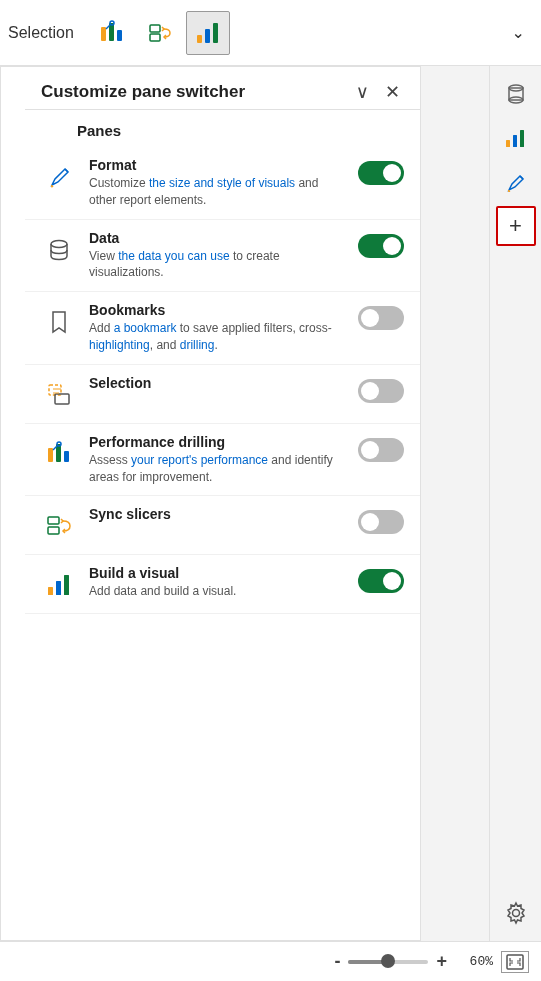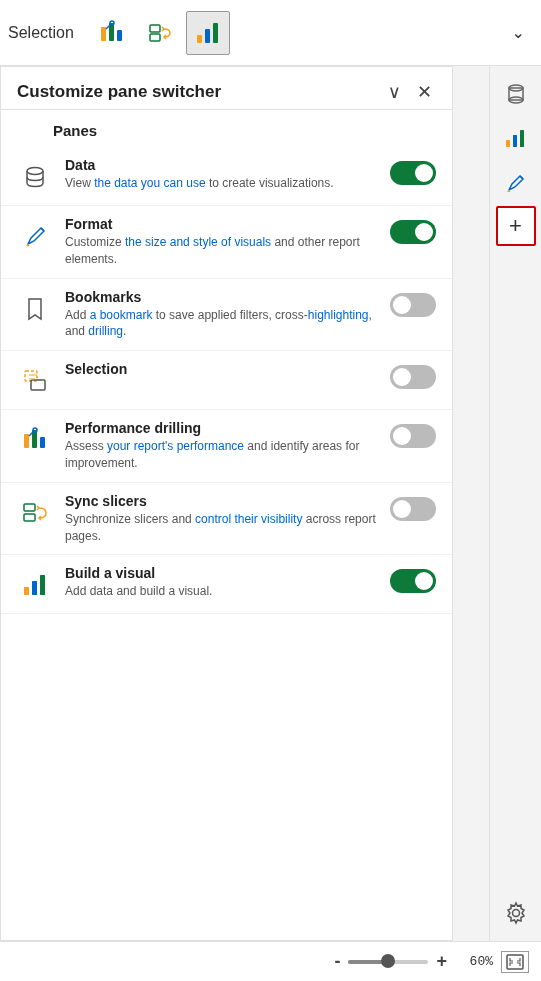--- a/index.html
+++ b/index.html
@@ -112,25 +112,26 @@
       justify-content: center;
       font-size: 20px;
       color: #555;
     }
 
     
     .main-panel {
       position: absolute;
       left: 0;
       top: 66px;
-      width: 453px;
+      width: 421px;
       bottom: 40px;
       background: #fff;
       border: 1px solid #e0e0e0;
       overflow-y: auto;
+      padding-left: 24px;
     }
 
     
     .panel-header {
       display: flex;
       align-items: center;
       justify-content: space-between;
       padding: 12px 16px 4px 16px;
       border-bottom: 1px solid #e0e0e0;
     }
@@ -400,48 +401,48 @@
       <button class="panel-header-btn">✕</button>
     </div>
   </div>
 
   <div class="panes-label">Panes</div>
 
   <div id="pane-list">
       <div class="pane-item">
         <div class="pane-icon">
           <svg width="28" height="28" viewBox="0 0 28 28" fill="none">
+            <path d="M7 22 L10 16 L20 6 L23 9 L13 19 Z" fill="none" stroke="#0066cc" stroke-width="1.5"></path>
+            <path d="M20 6 L23 9" stroke="#0066cc" stroke-width="1.5"></path>
+            <path d="M7 22 Q6 25 8 23" stroke="#f4a020" stroke-width="1.5" fill="none"></path>
+          </svg>
+        </div>
+        <div class="pane-content">
+          <div class="pane-name">Format</div>
+          <div class="pane-desc">Customize <span class="link">the size and style of visuals</span> and other report elements.</div>
+        </div>
+        <div class="pane-toggle">
+    <div class="toggle-switch">
+      <div class="toggle-track on">
+        <div class="toggle-thumb"></div>
+      </div>
+    </div>
+  </div>
+      </div>
+      <div class="pane-item">
+        <div class="pane-icon">
+          <svg width="28" height="28" viewBox="0 0 28 28" fill="none">
             <ellipse cx="14" cy="8" rx="8" ry="3.5" fill="none" stroke="#555" stroke-width="1.5"></ellipse>
             <path d="M6 8 L6 20 Q6 23.5 14 23.5 Q22 23.5 22 20 L22 8" fill="none" stroke="#555" stroke-width="1.5"></path>
             <path d="M6 14 Q6 17.5 14 17.5 Q22 17.5 22 14" fill="none" stroke="#555" stroke-width="1.5"></path>
           </svg>
         </div>
         <div class="pane-content">
           <div class="pane-name">Data</div>
           <div class="pane-desc">View <span class="link">the data you can use</span> to create visualizations.</div>
-        </div>
-        <div class="pane-toggle">
-    <div class="toggle-switch">
-      <div class="toggle-track on">
-        <div class="toggle-thumb"></div>
-      </div>
-    </div>
-  </div>
-      </div>
-      <div class="pane-item">
-        <div class="pane-icon">
-          <svg width="28" height="28" viewBox="0 0 28 28" fill="none">
-            <path d="M7 22 L10 16 L20 6 L23 9 L13 19 Z" fill="none" stroke="#0066cc" stroke-width="1.5"></path>
-            <path d="M20 6 L23 9" stroke="#0066cc" stroke-width="1.5"></path>
-            <path d="M7 22 Q6 25 8 23" stroke="#f4a020" stroke-width="1.5" fill="none"></path>
-          </svg>
-        </div>
-        <div class="pane-content">
-          <div class="pane-name">Format</div>
-          <div class="pane-desc">Customize <span class="link">the size and style of visuals</span> and other report elements.</div>
         </div>
         <div class="pane-toggle">
     <div class="toggle-switch">
       <div class="toggle-track on">
         <div class="toggle-thumb"></div>
       </div>
     </div>
   </div>
       </div>
       <div class="pane-item">
@@ -508,21 +509,20 @@
           <svg width="28" height="28" viewBox="0 0 28 28" fill="none">
             <rect x="3" y="5" width="11" height="7" rx="1" fill="none" stroke="#0e7a3a" stroke-width="1.5"></rect>
             <rect x="3" y="15" width="11" height="7" rx="1" fill="none" stroke="#0e7a3a" stroke-width="1.5"></rect>
             <path d="M18 9 Q25 9 25 14 Q25 19 18 19" stroke="#f4a020" stroke-width="1.5" fill="none"></path>
             <path d="M16 7 L18 9 L16 11" stroke="#f4a020" stroke-width="1.5" fill="none"></path>
             <path d="M20 17 L18 19 L20 21" stroke="#f4a020" stroke-width="1.5" fill="none"></path>
           </svg>
         </div>
         <div class="pane-content">
           <div class="pane-name">Sync slicers</div>
-          <div class="pane-desc">Synchronize slicers and <span class="link">control their visibility</span> across report pages.</div>
         </div>
         <div class="pane-toggle">
     <div class="toggle-switch">
       <div class="toggle-track off">
         <div class="toggle-thumb"></div>
       </div>
     </div>
   </div>
       </div>
       <div class="pane-item">

